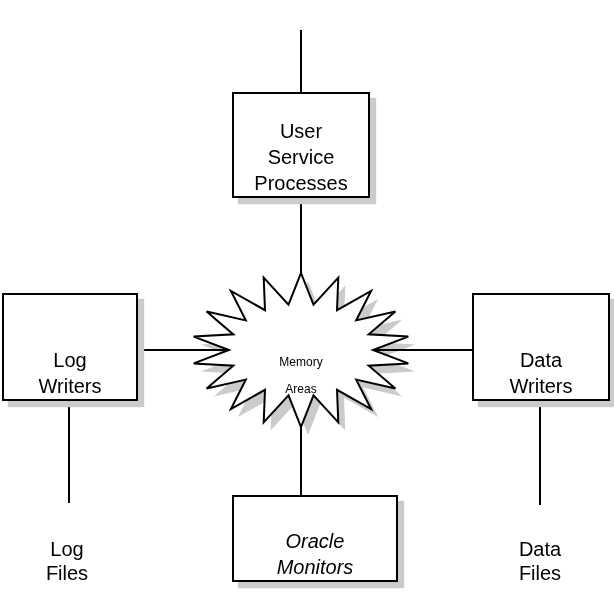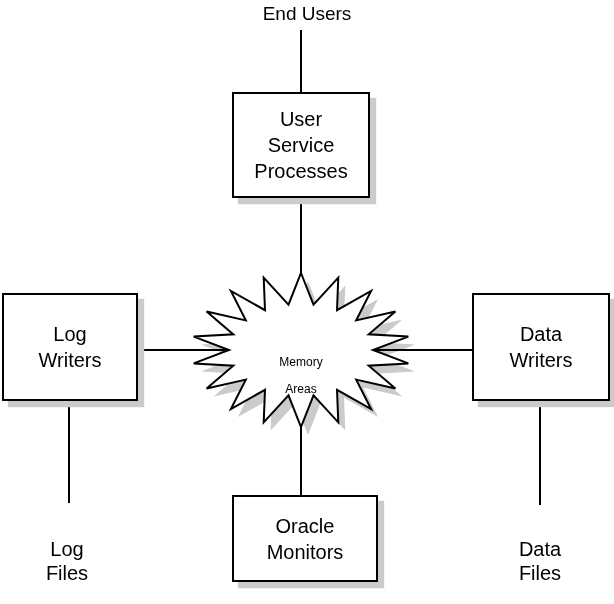--- a/index.html
+++ b/index.html
@@ -5,40 +5,40 @@
   :root{
     --bg:#ffffff; --line:#000000; --shadow:#cbcbcb; --text:#000000; --boxfill:#ffffff;
   }
   html,body{margin:0;padding:0;background:var(--bg);}
   .canvas{
     position:relative;width:614px;height:604px;background:var(--bg);
     font-family:"Liberation Sans",sans-serif;color:var(--text);overflow:hidden;
   }
   .connector-layer{position:absolute;left:0;top:0;width:614px;height:604px;}
   .node{
-    position:absolute;display:flex;align-items:center;justify-content:center;
+    position:absolute;display:flex;align-items:flex-end;justify-content:center;
     background:var(--boxfill);border:2px solid var(--line);
     box-shadow:6px 6px 1px var(--shadow);
     text-align:center;box-sizing:border-box;
   }
   .node .lbl{white-space:pre-line;font-size:20px;line-height:26px;}
   .floating-label{
     position:absolute;text-align:center;white-space:pre-line;
     font-size:20px;line-height:24px;
   }
   .top-label{position:absolute;text-align:center;font-size:19px;line-height:22px;}
   .star-label{
     position:absolute;left:231px;top:322px;width:140px;text-align:center;
     white-space:pre-line;font-size:12px;line-height:27px;
   }
   
   .n-usp{left:232px;top:92px;width:138px;height:106px;}
   .n-logw{left:2px;top:293px;width:136px;height:108px;}
   .n-dataw{left:472px;top:293px;width:138px;height:108px;}
-  .n-mon{left:232px;top:495px;width:146px;height:87px;}
+  .n-mon{left:232px;top:495px;width:166px;height:87px;font-style:italic;}
   .l-end{left:227px;top:3px;width:160px;}
   .l-logf{left:17px;top:513px;width:100px;}
   .l-dataf{left:490px;top:513px;width:100px;}
   svg line{stroke:var(--line);stroke-width:2;}
   #star-main{fill:var(--boxfill);stroke:var(--line);stroke-width:2;stroke-linejoin:miter;}
   #star-shadow{fill:var(--shadow);}
 </style>
 </head>
 <body>
 
@@ -52,23 +52,20 @@
     <line x1="301" y1="197" x2="301" y2="280"></line>
     <line x1="133" y1="350" x2="231" y2="350"></line>
     <line x1="371" y1="350" x2="474" y2="350"></line>
     <line x1="301" y1="424" x2="301" y2="497"></line>
     <line x1="69" y1="398" x2="69" y2="503"></line>
     <line x1="540" y1="398" x2="540" y2="505"></line>
 
     <polygon id="star-main" points="301.0,273.0 313.5,304.7 338.3,277.6 337.0,310.2 371.1,291.0 356.2,320.4 395.4,311.5 368.7,334.3 408.3,336.6 373.0,350.0 408.3,363.4 368.7,365.7 395.4,388.5 356.2,379.6 371.1,409.0 337.0,389.8 338.3,422.4 313.5,395.3 301.0,427.0 288.5,395.3 263.7,422.4 265.0,389.8 230.9,409.0 245.8,379.6 206.6,388.5 233.3,365.7 193.7,363.4 229.0,350.0 193.7,336.6 233.3,334.3 206.6,311.5 245.8,320.4 230.9,291.0 265.0,310.2 263.7,277.6 288.5,304.7"></polygon>
   </svg>
 
-  <div class="top-label l-end">
-    <span>End Users</span>
-  </div>
 
   <div class="node n-usp">
     <span class="lbl">User
 Service
 Processes</span>
   </div>
 
   <div class="node n-logw">
     <span class="lbl">Log
 Writers</span>

